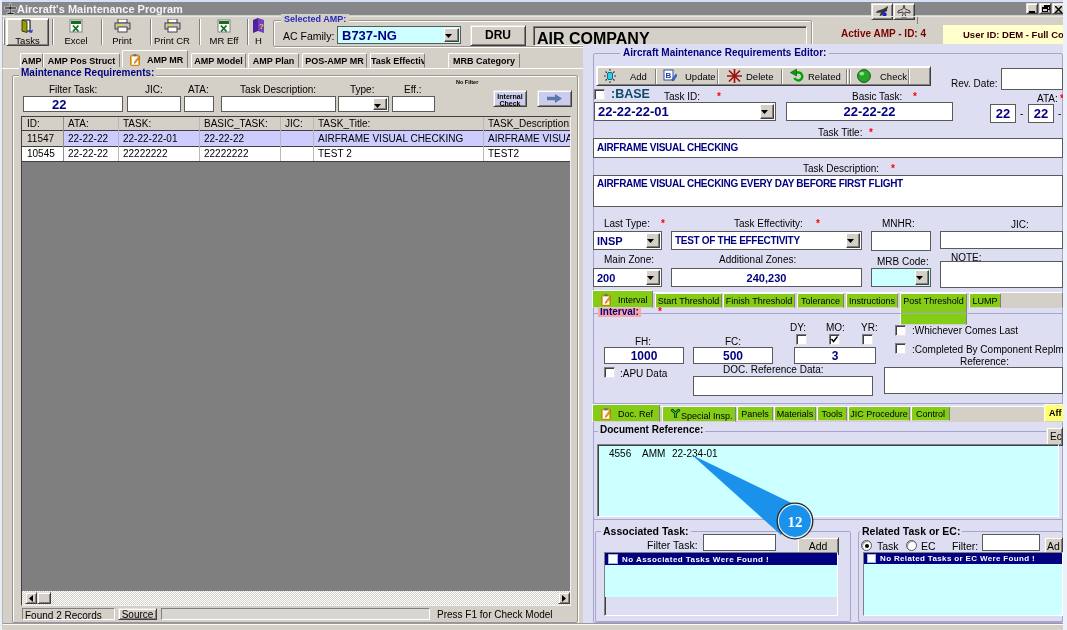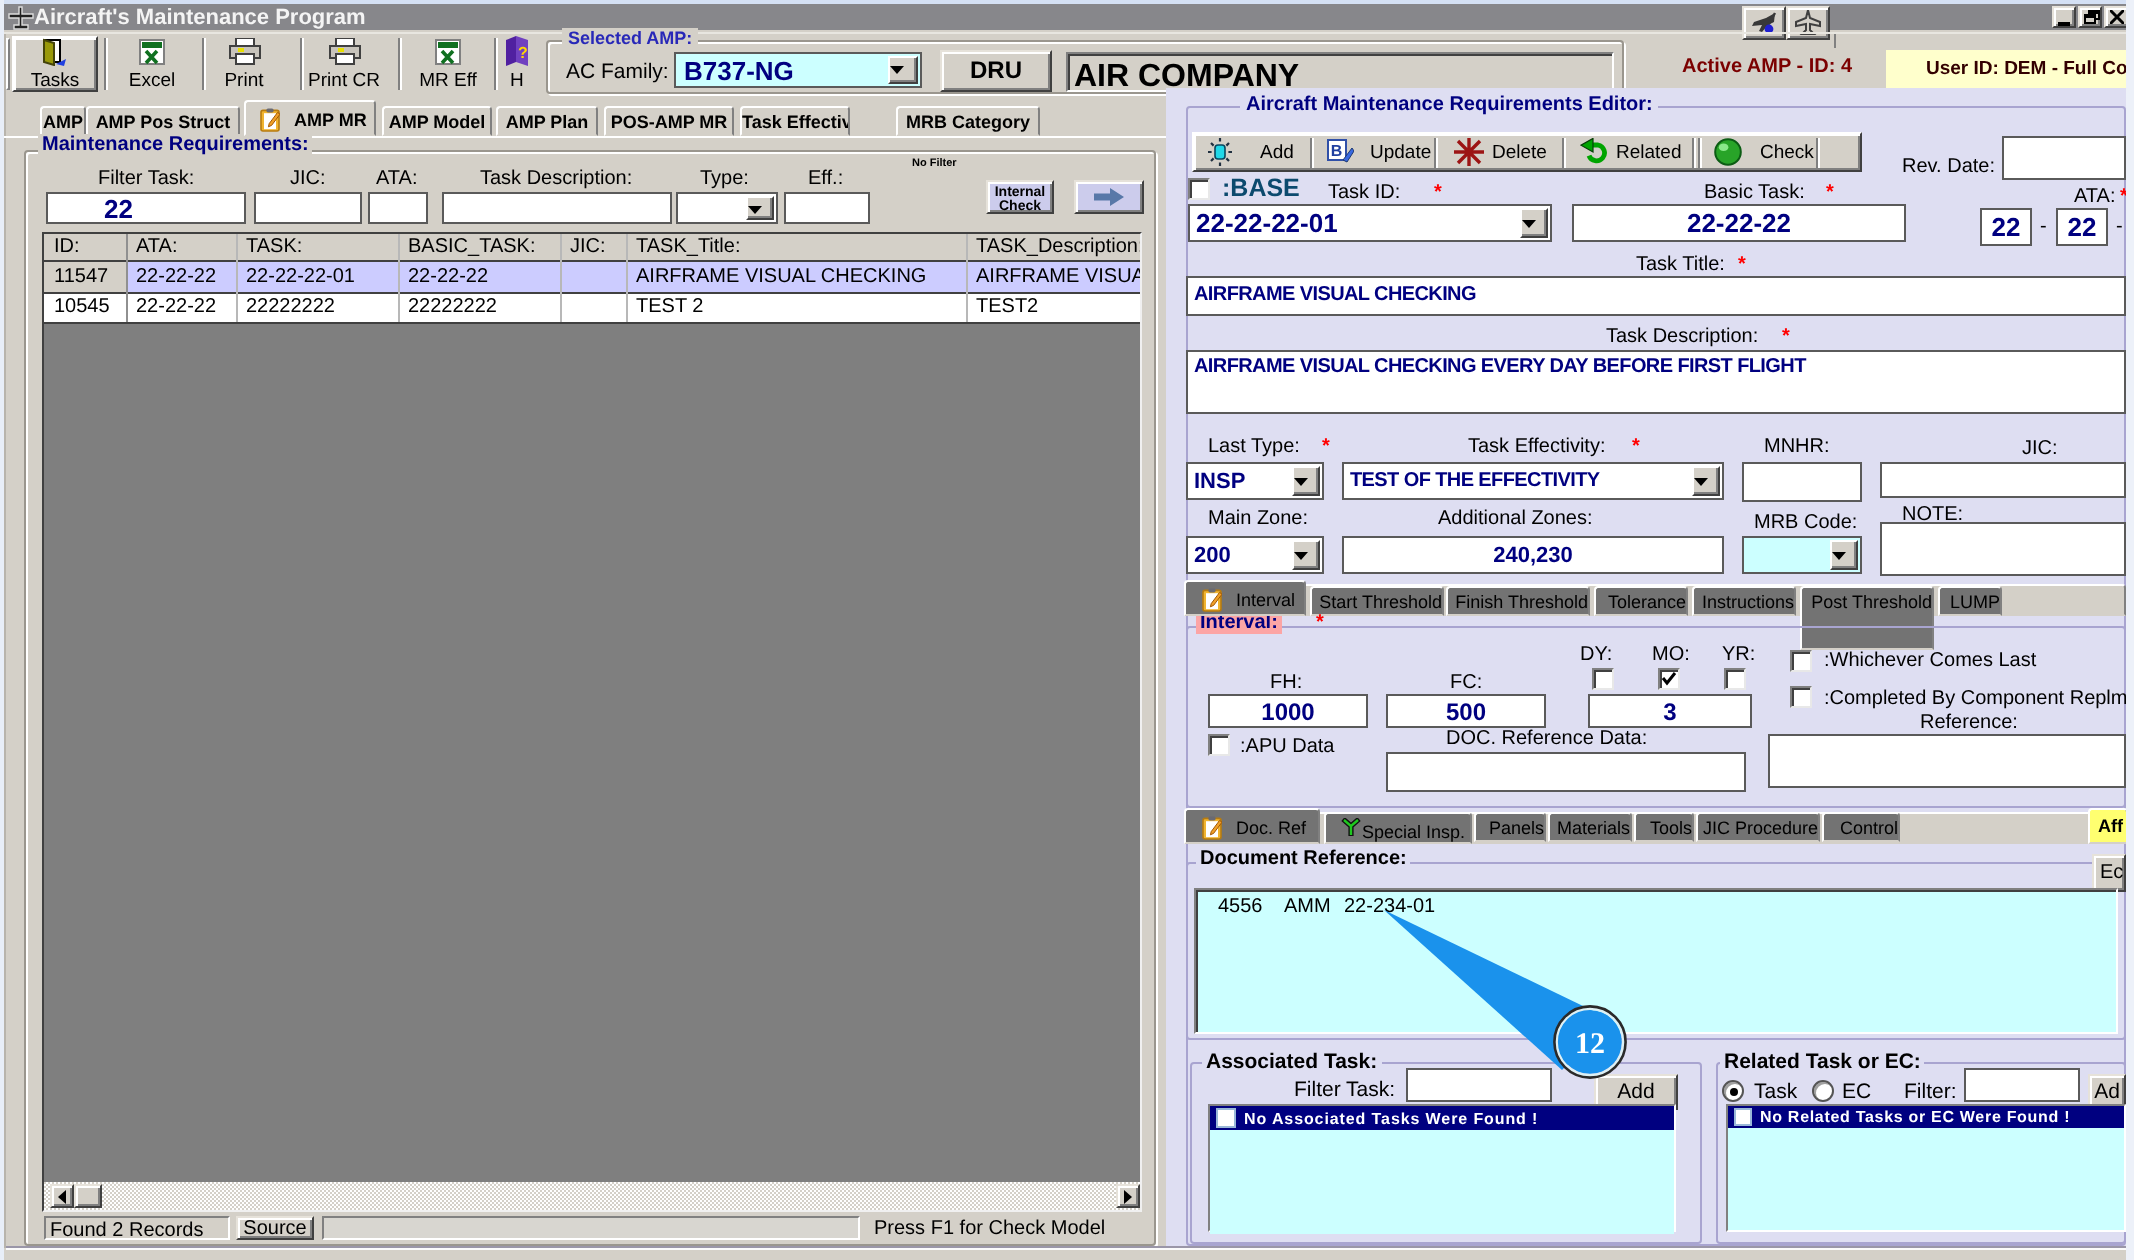--- a/index.html
+++ b/index.html
@@ -8,21 +8,21 @@
 .abs{position:absolute;}
 .lbl{position:absolute;white-space:nowrap;}
 .sunken1{border:1px solid;border-color:#808080 #fff #fff #808080;}
 .btn{background:#d4d0c8;border:1px solid;border-color:#e6e2da #404040 #404040 #e6e2da;box-shadow:inset 1px 1px 0 #fff, inset -1px -1px 0 #808080;text-align:center;}
 .raised{border:1px solid;border-color:#fff #404040 #404040 #fff;box-shadow:inset 1px 1px 0 #fff, inset -1px -1px 0 #808080;}
 .groove{border:1px solid #9a968e;box-shadow:1px 1px 0 #fff, inset 1px 1px 0 #fff;border-radius:2px;}
 .gpur{border:1px solid #a8a4d0;box-shadow:1px 1px 0 #f4f4ff, inset 1px 1px 0 #f4f4ff;border-radius:2px;}
 .fld{position:absolute;background:#fff;border:1px solid #5a5a5a;}
 .navy{color:#000080;font-weight:bold;}
 .ast{position:absolute;color:#ff0000;font-size:10px;font-weight:bold;}
-.tab{position:absolute;background:#737373;border:1px solid;border-color:#fff #808080 #d4d0c8 #fff;border-radius:2px 2px 0 0;text-align:right;white-space:nowrap;overflow:hidden;font-size:9px;}
+.tab{position:absolute;background:#84cc16;border:1px solid;border-color:#fff #808080 #d4d0c8 #fff;border-radius:2px 2px 0 0;text-align:center;white-space:nowrap;overflow:hidden;font-size:9px;}
 .mtab{position:absolute;background:#d4d0c8;border:1px solid;border-color:#fff #808080 #d4d0c8 #fff;border-radius:2px 2px 0 0;text-align:center;white-space:nowrap;overflow:hidden;font-size:9px;font-weight:bold;}
 .cyan{background:#ccffff;}
 .ddb{position:absolute;right:1px;top:1px;background:#d4d0c8;border:1px solid;border-color:#fff #404040 #404040 #fff;box-shadow:inset -1px -1px 0 #808080;}
 .cb{position:absolute;background:#fff;border:1px solid;border-color:#808080 #e8e8e8 #e8e8e8 #808080;box-shadow:inset 1px 1px 0 #404040;width:11px;height:11px;}
 </style></head><body>
 <div id="win">
 <div class="abs" style="left:0;top:0;width:1067px;height:2px;background:#d4e0f4;z-index:50;"></div>
 <div class="abs" style="left:0;top:0;width:2px;height:630px;background:#e8eef8;z-index:50;"></div>
 <div class="abs" style="left:1063px;top:0;width:4px;height:630px;background:#edf1f9;z-index:50;"></div>
 <div class="abs" style="left:0px;top:625px;width:1067px;height:5px;background:#d4d0c8;z-index:49;"></div>
@@ -431,21 +431,21 @@
   <circle cx="145" cy="81" r="17.8" fill="none" stroke="#2a2a2a" stroke-width="1.3"></circle>
   <text x="145" y="86.5" font-family="'Liberation Serif',serif" font-size="15" font-weight="bold" fill="#fff" text-anchor="middle">12</text>
 </svg>
 
 <div class="abs gpur" style="left:595px;top:531px;width:256px;height:91px;box-shadow:none;"></div>
 <div class="lbl" style="left:601px;top:525px;background:#dedef2;padding:0 2px;font-weight:bold;font-size:10.5px;">Associated Task:</div>
 <div class="lbl" style="left:647px;top:539px;font-size:10.5px;">Filter Task:</div>
 <div class="fld" style="left:703px;top:534px;width:73px;height:17px;"></div>
 <div class="abs btn" style="left:797px;top:537px;width:42px;height:18px;line-height:16px;font-size:10.5px;">Add</div>
 <div class="abs sunken1" style="left:604px;top:552px;width:234px;height:64px;box-shadow:inset 1px 1px 0 #404040;">
- <div class="cyan abs" style="left:0;top:0;width:232px;height:64px;">
+ <div class="cyan abs" style="left:0;top:0;width:232px;height:44px;">
   <div style="background:#000080;height:12px;position:relative;">
     <div class="abs" style="left:3px;top:1px;width:10px;height:10px;background:#fff;border:1px solid #9ab8d8;"></div>
     <div class="abs" style="left:17px;top:2px;font-size:8px;font-weight:bold;letter-spacing:0.45px;white-space:nowrap;color:#fff;">No Associated Tasks Were Found !</div>
   </div>
  </div>
 </div>
 
 <div class="abs gpur" style="left:858px;top:531px;width:205px;height:91px;box-shadow:none;"></div>
 <div class="lbl" style="left:860px;top:525px;background:#dedef2;padding:0 2px;font-weight:bold;font-size:10.5px;">Related Task or EC:</div>
 <div class="abs" style="left:861px;top:540px;width:11px;height:11px;border-radius:50%;background:#fff;border:1px solid #555;box-shadow:inset 1px 1px 0 #a0a0a0;"></div>

